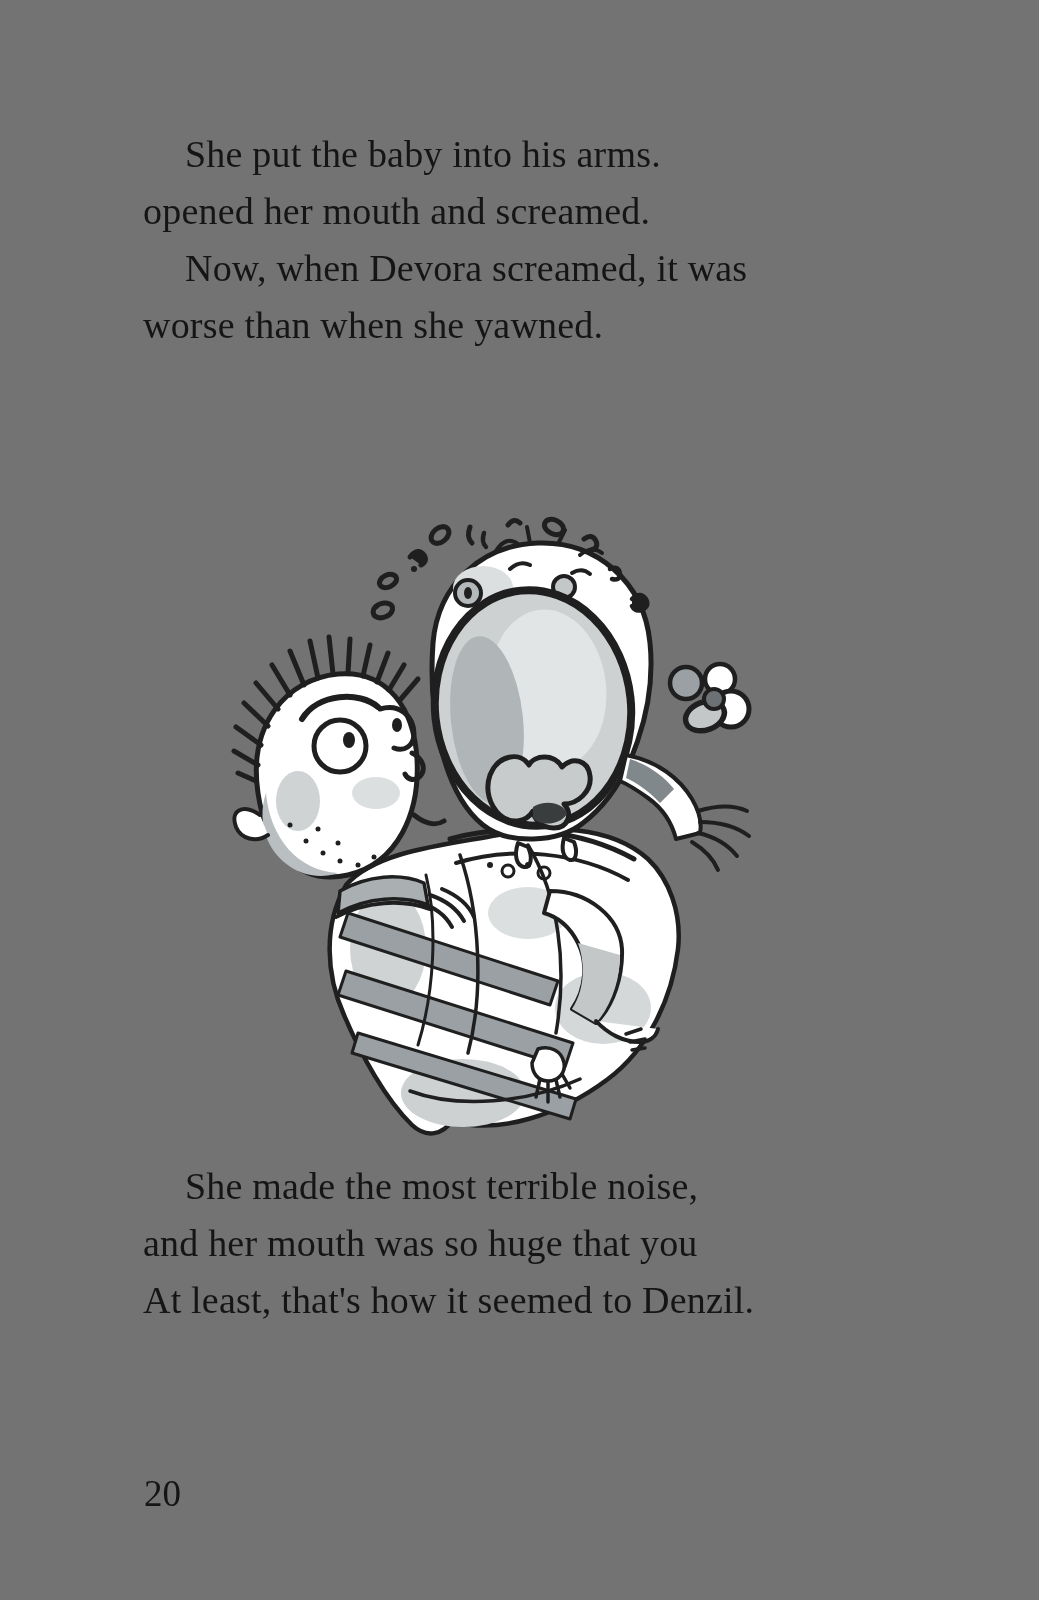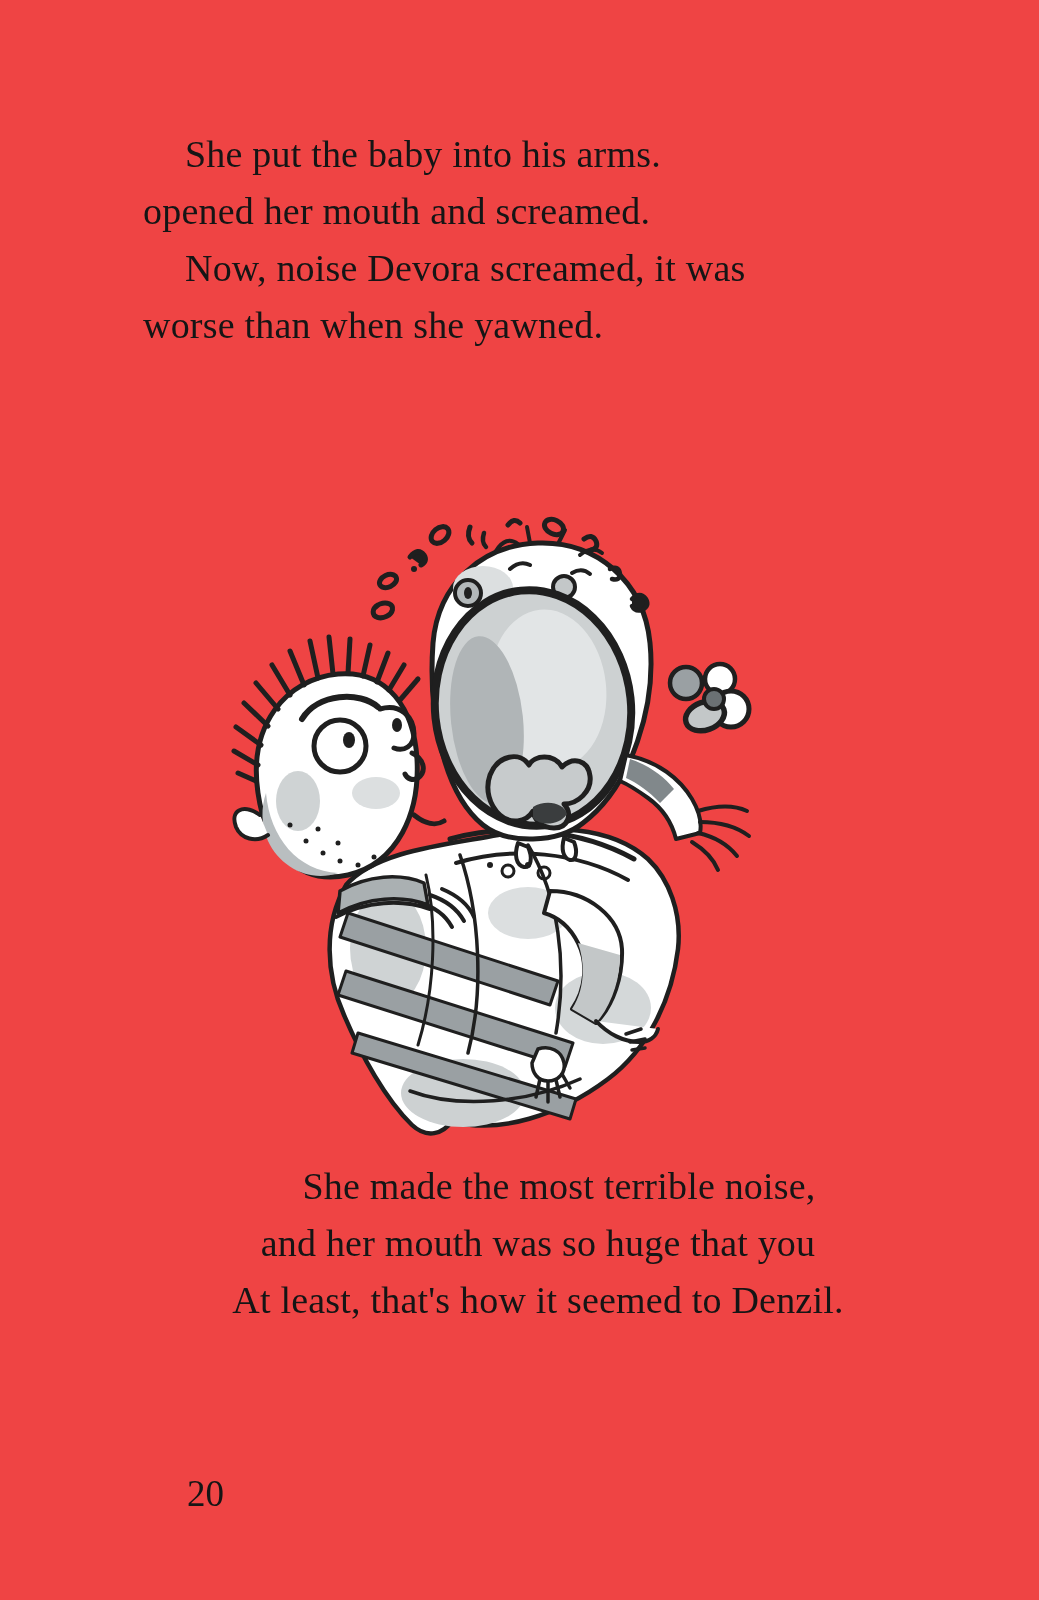--- a/index.html
+++ b/index.html
@@ -1,58 +1,57 @@
 <!DOCTYPE html>
 <html><head>
 <meta charset="utf-8">
 <style>
   html,body{margin:0;padding:0;background:#ffffff;}
   .page{
     position:relative;
     width:1039px;height:1600px;
-    background:#ef4444;
+    background:#737373;
     font-family:"Liberation Serif", serif;
     color:#151515;
     overflow:hidden;
   }
   .text-block{
     position:absolute;
     left:143px;
     width:790px;
     font-size:38px;
     line-height:57px;
     letter-spacing:0.2px;
   }
   .text-block.top{top:126px;}
-  .text-block.bottom{top:1158px;text-align:center;}
+  .text-block.bottom{top:1158px;}
   .line{white-space:nowrap;}
   .line.indent{padding-left:42px;}
   .page-number{
     position:absolute;
     left:144px;top:1474px;
     font-size:37px;
     line-height:40px;
-    margin-left:43px;
   }
   .illustration{
     position:absolute;
     left:228px;top:493px;
     width:548px;height:655px;
   }
   .illustration svg{display:block;width:100%;height:100%;}
 </style>
 </head>
 <body>
 
 <div class="page">
 
   <div class="text-block top">
     <div class="line indent">She put the baby into his arms.</div>
     <div class="line">opened her mouth and screamed.</div>
-    <div class="line indent">Now, noise Devora screamed, it was</div>
+    <div class="line indent">Now, when Devora screamed, it was</div>
     <div class="line">worse than when she yawned.</div>
   </div>
 
   <div class="illustration" role="img" aria-label="Spiky-haired Denzil anxiously holds baby Devora, who screams with an enormous wide-open mouth while her dummy flies off to the right">
     <svg viewBox="0 0 548 655" xmlns="http://www.w3.org/2000/svg" fill="none" stroke-linecap="round" stroke-linejoin="round">
 
       <g>
         <path d="M118 392 C 95 432 98 482 116 522 C 133 562 158 607 184 632
                  C 199 646 215 641 224 628 C 270 642 332 622 380 586
                  C 420 556 444 506 450 456 C 454 420 441 386 420 366

